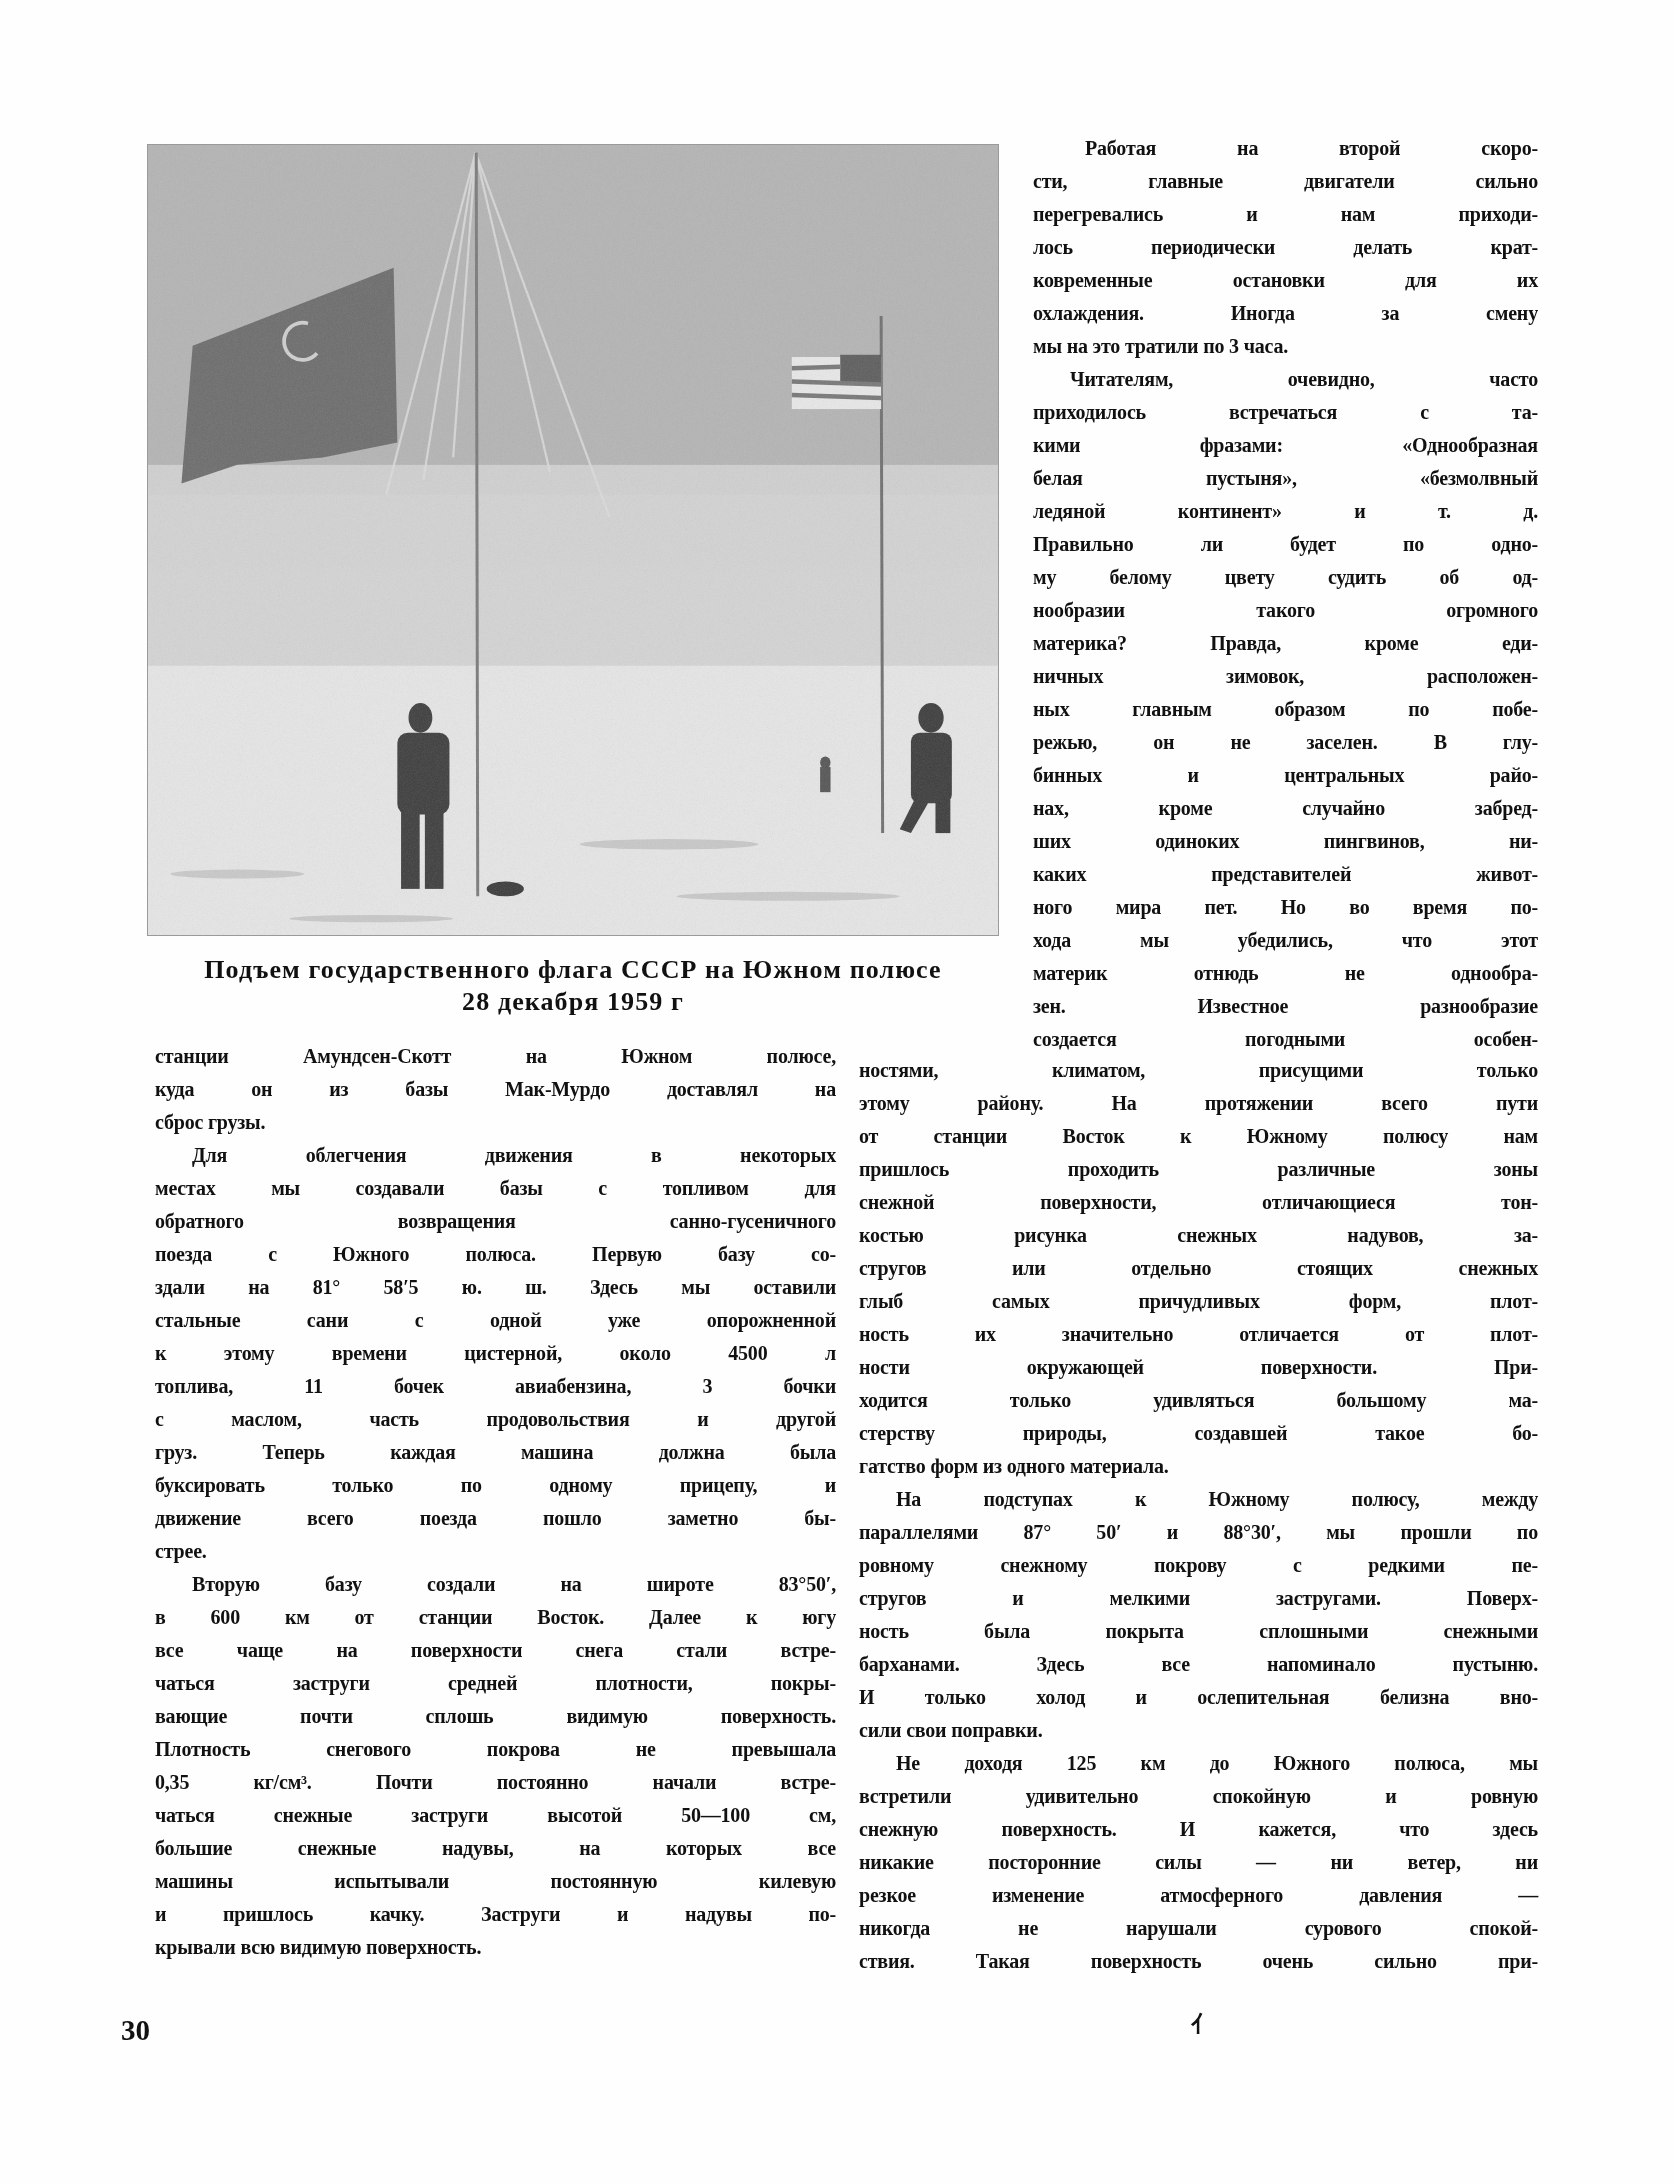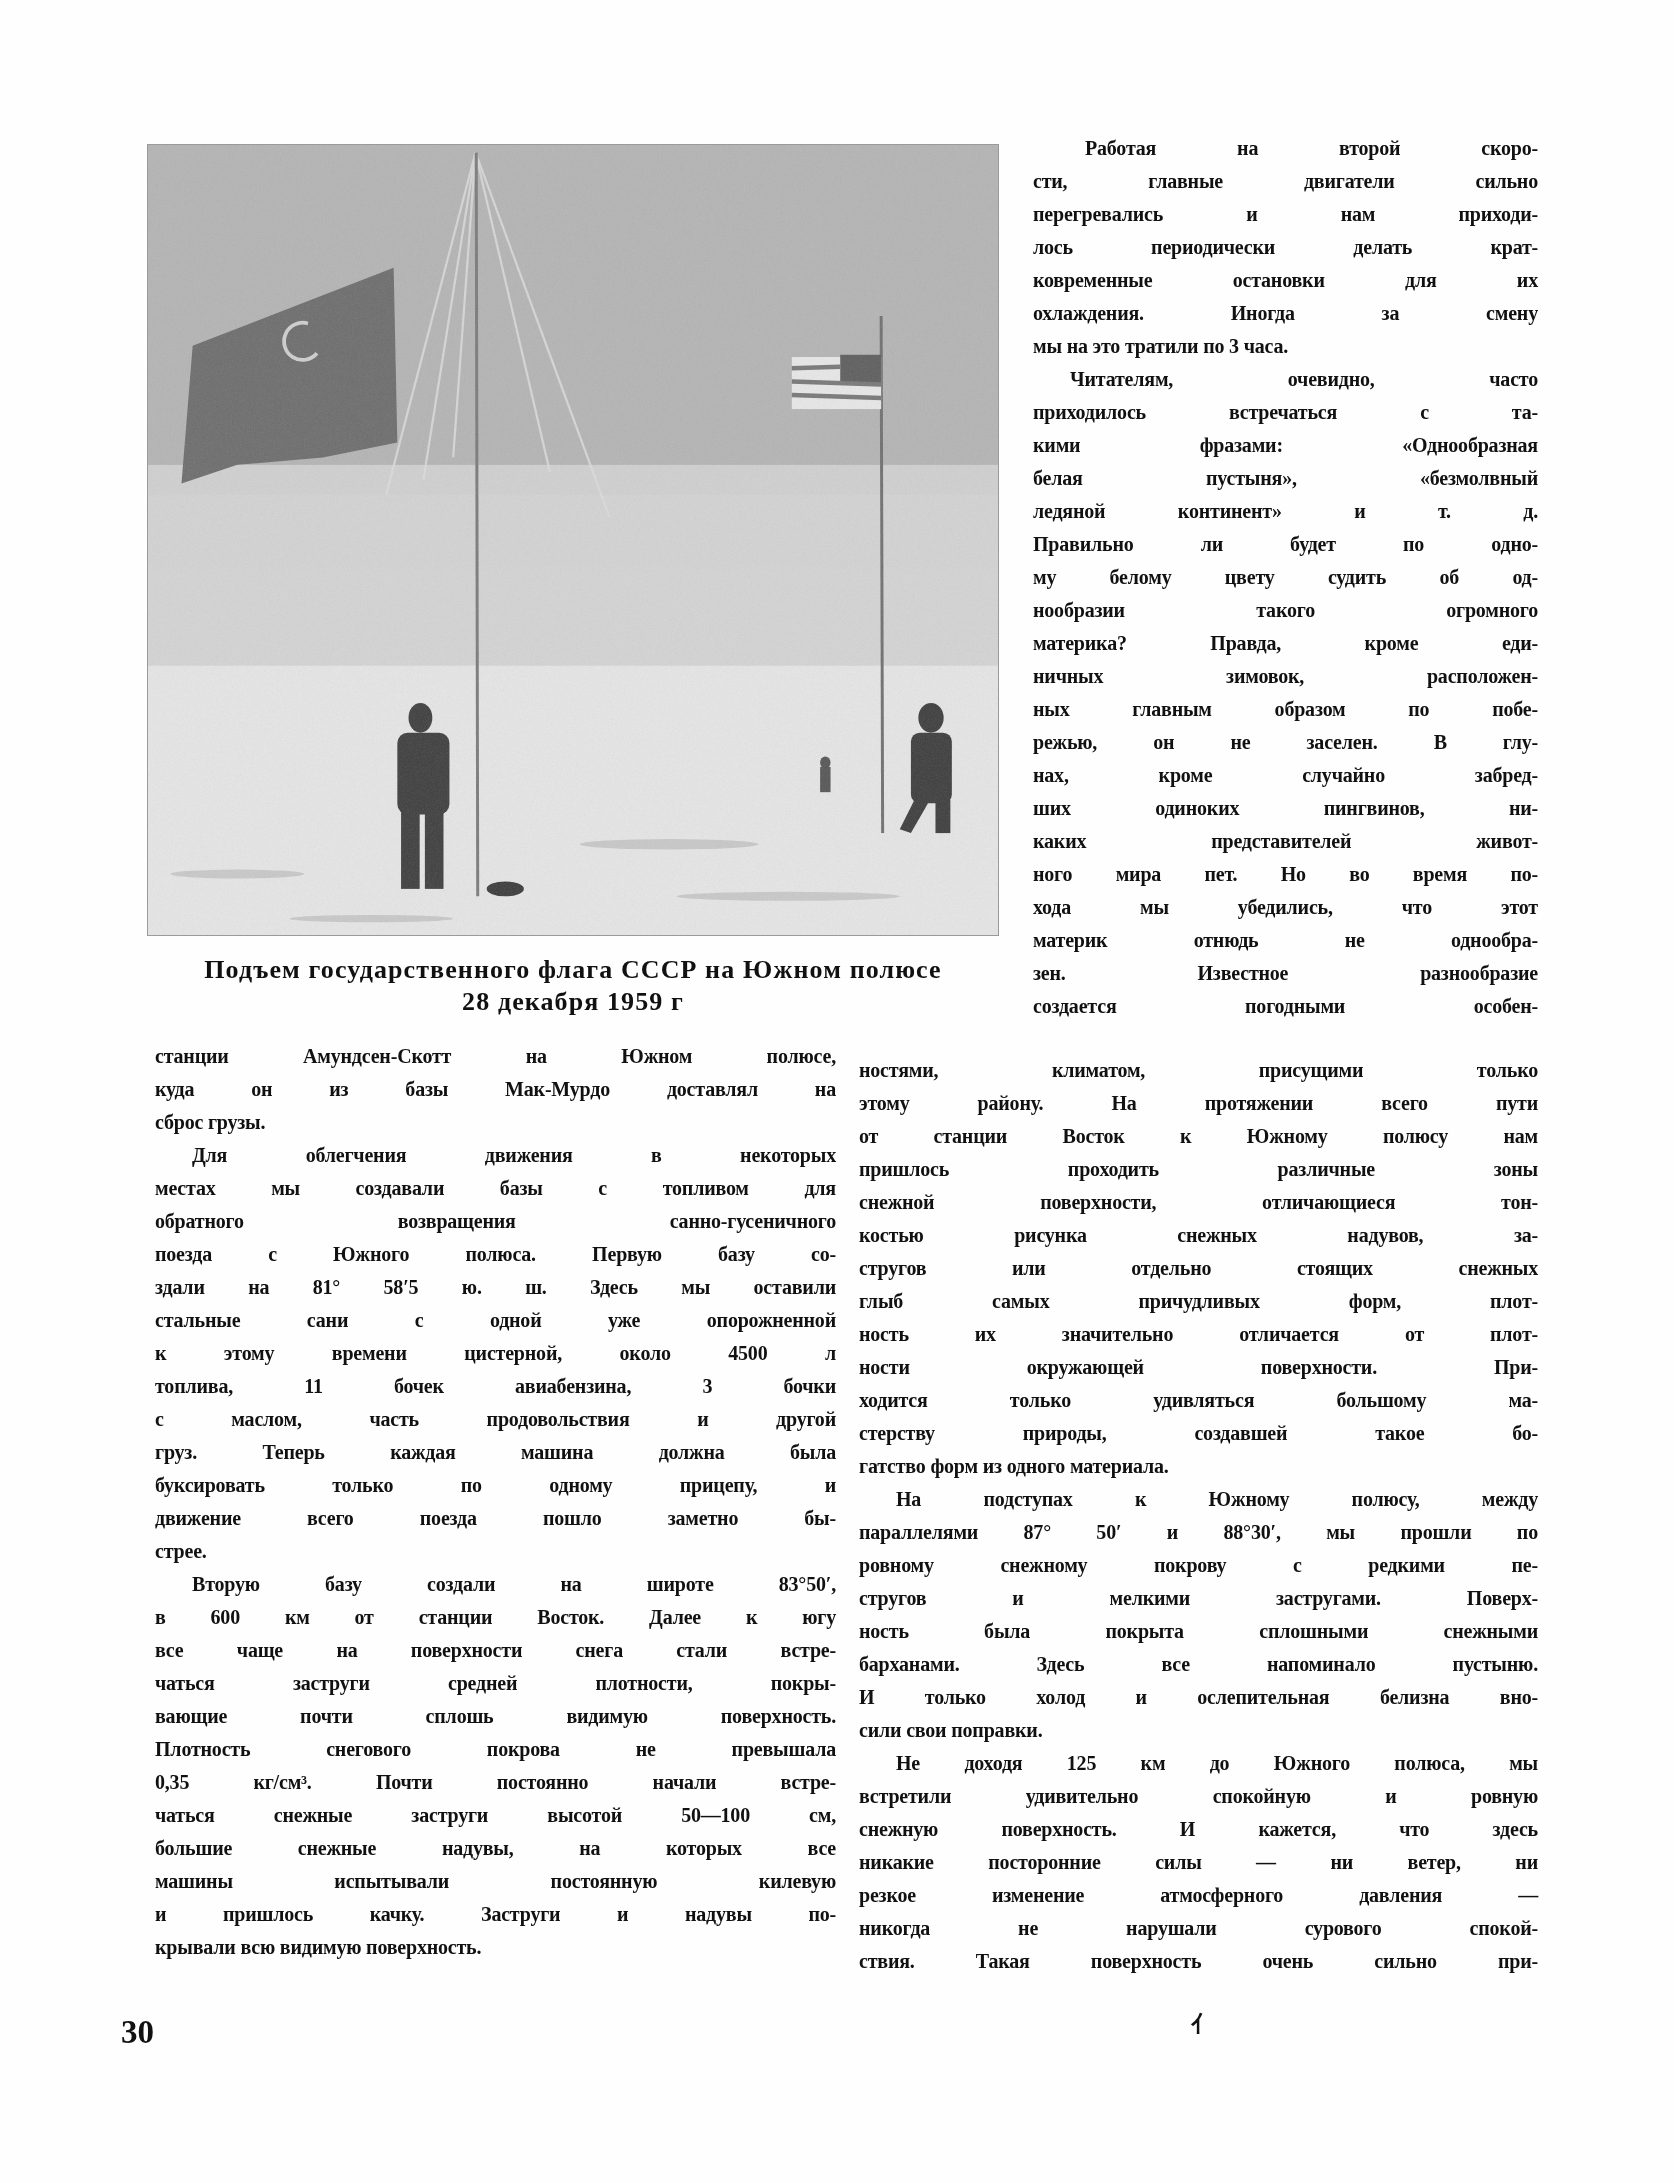--- a/index.html
+++ b/index.html
@@ -29,21 +29,21 @@
     background: linear-gradient(180deg, #b9b9b9 0%, #c4c4c4 30%, #d6d6d6 50%, #e4e4e4 70%, #e9e9e9 100%);
     border: 1.5px solid #9a9a9a; overflow: hidden;
   }
   #photo svg { width: 100%; height: 100%; display: block; }
   .caption {
     position: absolute; left: 149px; width: 848px; text-align: center;
     font-size: 26px; font-weight: bold; letter-spacing: 1.1px; line-height: 30px;
   }
   #caption-line-1 { top: 955px; }
   #caption-line-2 { top: 987px; }
-  #page-number { position: absolute; left: 121px; top: 2014px; font-size: 33px; font-weight: bold; }
+  #page-number { position: absolute; left: 121px; top: 2014px; font-size: 29px; font-weight: bold; }
   #page-mark { position: absolute; left: 1191px; top: 2009px; font-size: 22px; font-weight: bold; }
 </style>
 </head>
 <body>
 
 <div id="photo">
   <svg viewBox="0 0 1142 1062" preserveAspectRatio="none">
     <defs>
       <filter id="grain">
           <feTurbulence type="fractalNoise" baseFrequency="0.9" numOctaves="2" seed="3"></feTurbulence>
@@ -117,20 +117,21 @@
     <span class="line">кими фразами: «Однообразная</span>
     <span class="line">белая пустыня», «безмолвный</span>
     <span class="line">ледяной континент» и т. д.</span>
     <span class="line">Правильно ли будет по одно-</span>
     <span class="line">му белому цвету судить об од-</span>
     <span class="line">нообразии такого огромного</span>
     <span class="line">материка? Правда, кроме еди-</span>
     <span class="line">ничных зимовок, расположен-</span>
     <span class="line">ных главным образом по побе-</span>
     <span class="line">режью, он не заселен. В глу-</span>
+    <span class="line">бинных и центральных райо-</span>
     <span class="line">нах, кроме случайно забред-</span>
     <span class="line">ших одиноких пингвинов, ни-</span>
     <span class="line">каких представителей живот-</span>
     <span class="line">ного мира пет. Но во время по-</span>
     <span class="line">хода мы убедились, что этот</span>
     <span class="line">материк отнюдь не однообра-</span>
     <span class="line">зен. Известное разнообразие</span>
     <span class="line">создается погодными особен-</span>
   </div>
 <div class="col" id="col-left-bottom">

